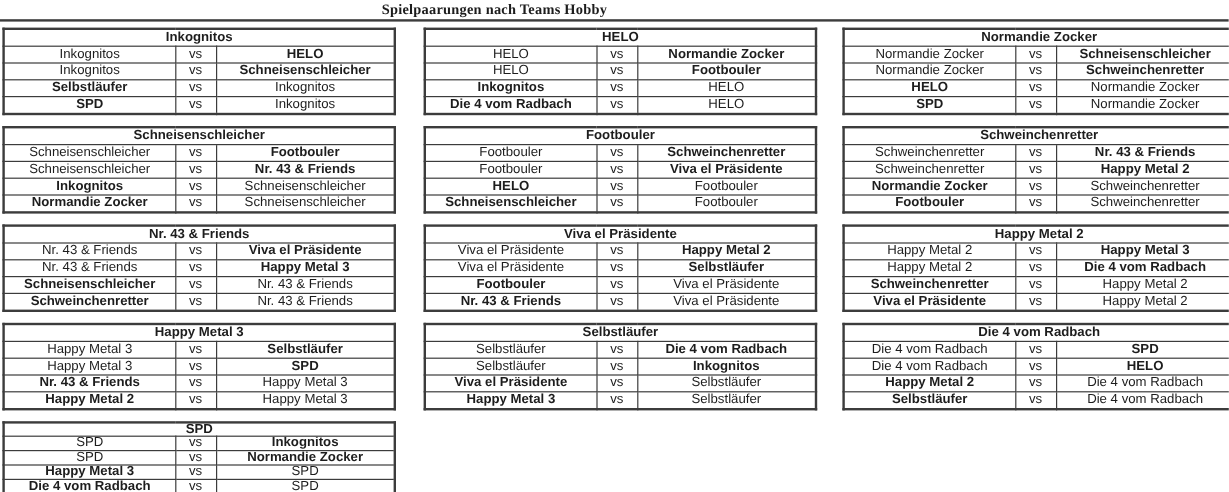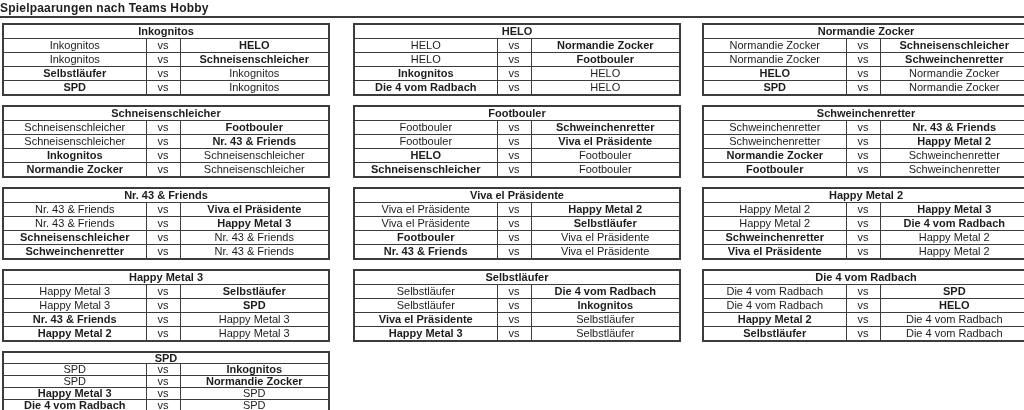--- a/index.html
+++ b/index.html
@@ -11,25 +11,26 @@
     overflow: hidden;
     background: #ffffff;
     font-family: "Liberation Sans", sans-serif;
     color: #1d1d1d;
   }
   .page-title {
     position: absolute;
     top: 1px;
     left: 0;
     width: 824px;
-    text-align: left;
+    text-align: center;
     font-size: 12px;
     font-weight: bold;
     letter-spacing: 0.2px;
     color: #1d1d1d;
+    font-family: Liberation Serif, serif;
   }
   .title-divider {
     position: absolute;
     top: 16px;
     left: 0;
     width: 1024px;
     height: 0;
     border-top: 2px solid #3c3c3c;
   }
   table.pairing {

